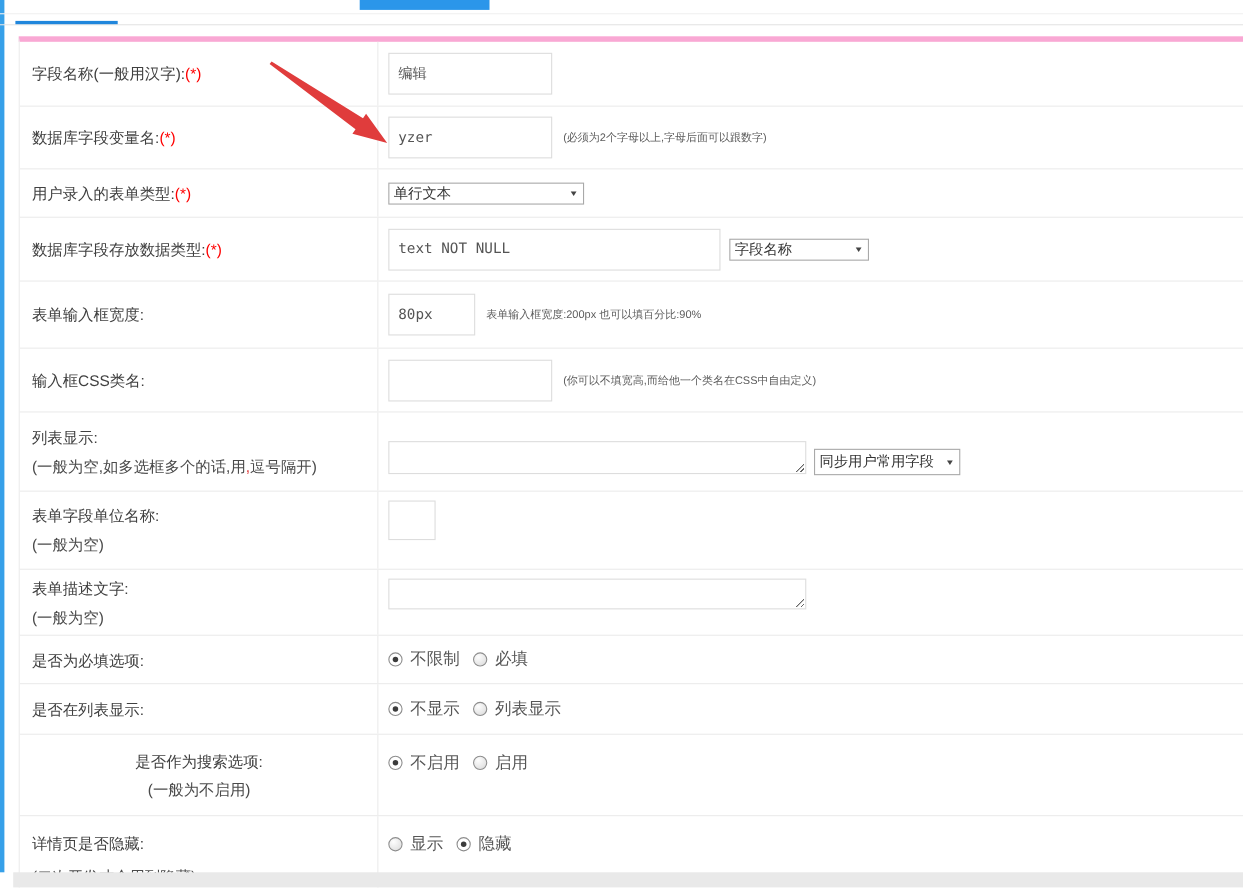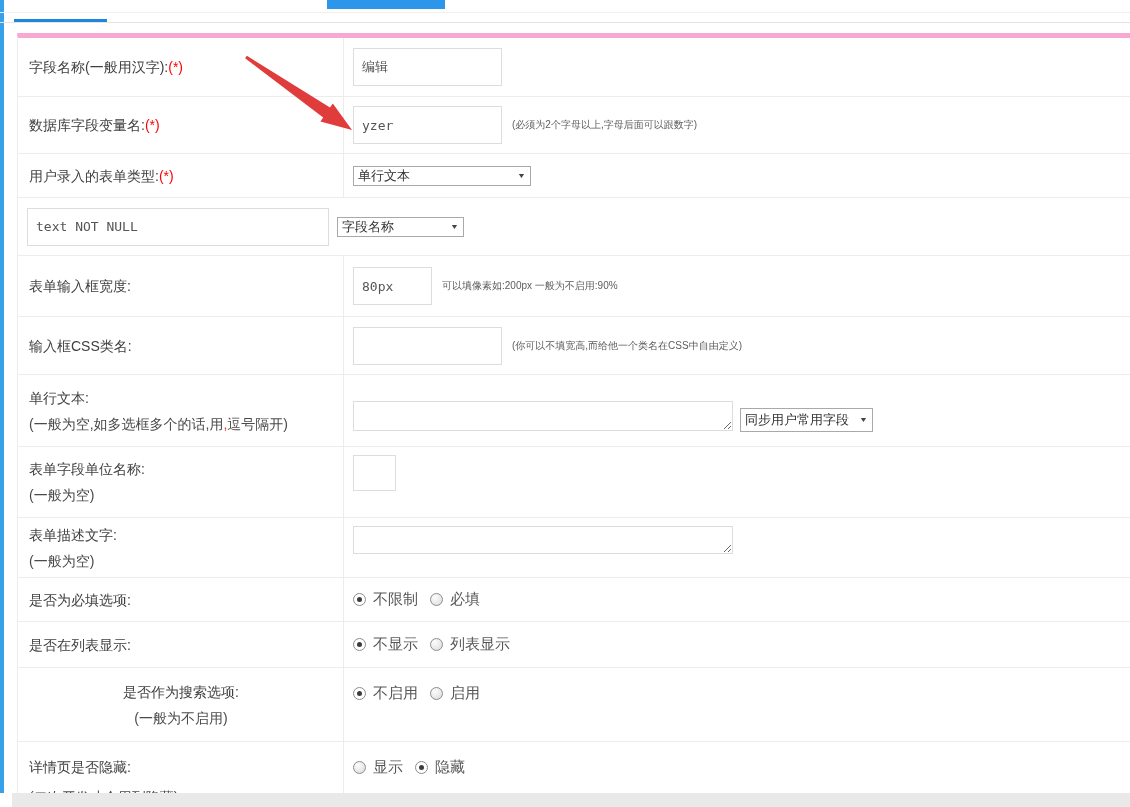--- a/index.html
+++ b/index.html
@@ -87,52 +87,55 @@
       </div>
       <div class="cell-field">
         <div class="sel" style="width:178px;">
           <span>单行文本</span>
           <span class="car">▼</span>
         </div>
       </div>
     </div>
 
     <div class="row" style="top:160px;height:58px;">
+      <div class="cell-label">
+        <div class="l1"><span>数据库字段存放数据类型:</span><span class="req">(*)</span></div>
+      </div>
       <div class="cell-field">
         <input class="txt-input" style="width: 302px;" value="text NOT NULL">
         <div class="sel" style="width:127px;margin-left:8px;">
           <span>字段名称</span>
           <span class="car">▼</span>
         </div>
       </div>
     </div>
 
     <div class="row" style="top:218px;height:61px;">
       <div class="cell-label">
         <div class="l1"><span>表单输入框宽度:</span></div>
       </div>
       <div class="cell-field">
         <input class="txt-input" style="width: 79px;" value="80px">
-        <span class="hint">可以填像素如:200px 一般为不启用:90%</span>
+        <span class="hint">表单输入框宽度:200px 也可以填百分比:90%</span>
       </div>
     </div>
 
     <div class="row" style="top:279px;height:58px;">
       <div class="cell-label">
         <div class="l1"><span>输入框CSS类名:</span></div>
       </div>
       <div class="cell-field">
         <input class="txt-input" style="width: 149px;" value="">
         <span class="hint">(你可以不填宽高,而给他一个类名在CSS中自由定义)</span>
       </div>
     </div>
 
     <div class="row" style="top:337px;height:72px;">
       <div class="cell-label">
-        <div class="l1"><span>单行文本:</span></div>
+        <div class="l1"><span>列表显示:</span></div>
         <div class="l2"><span>(一般为空,如多选框多个的话,用</span><span class="red">,</span><span>逗号隔开)</span></div>
       </div>
       <div class="cell-field" style="align-items:center;padding-top:10px;">
         <textarea class="ta" style=""></textarea>
         <div class="sel" style="width:133px;height:24px;margin-left:7px;margin-top:8px;">
           <span>同步用户常用字段</span>
           <span class="car">▼</span>
         </div>
       </div>
     </div>

